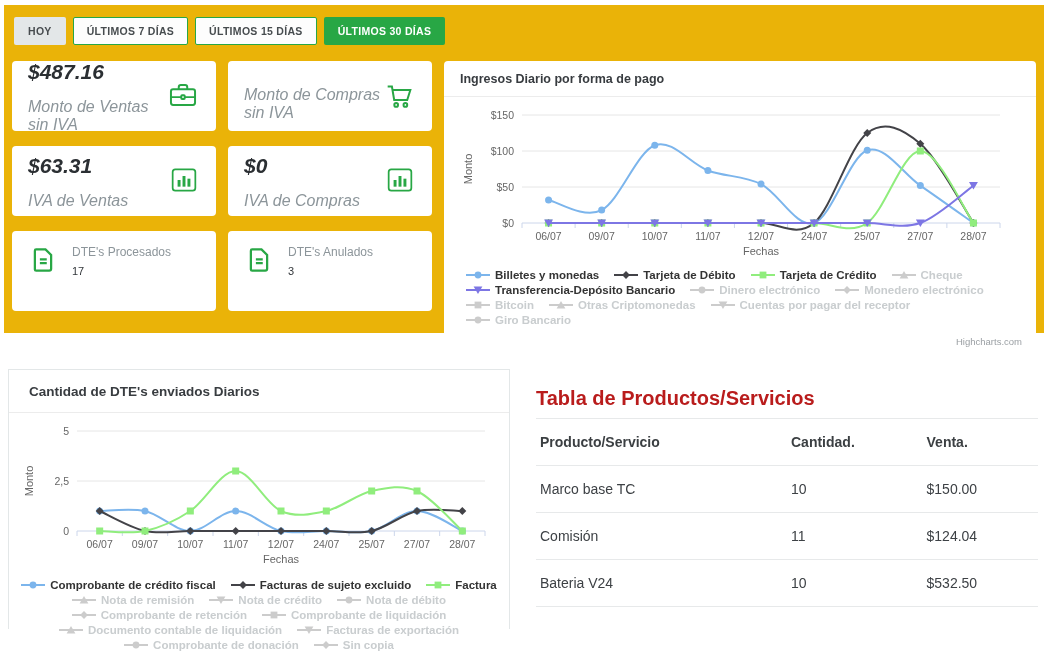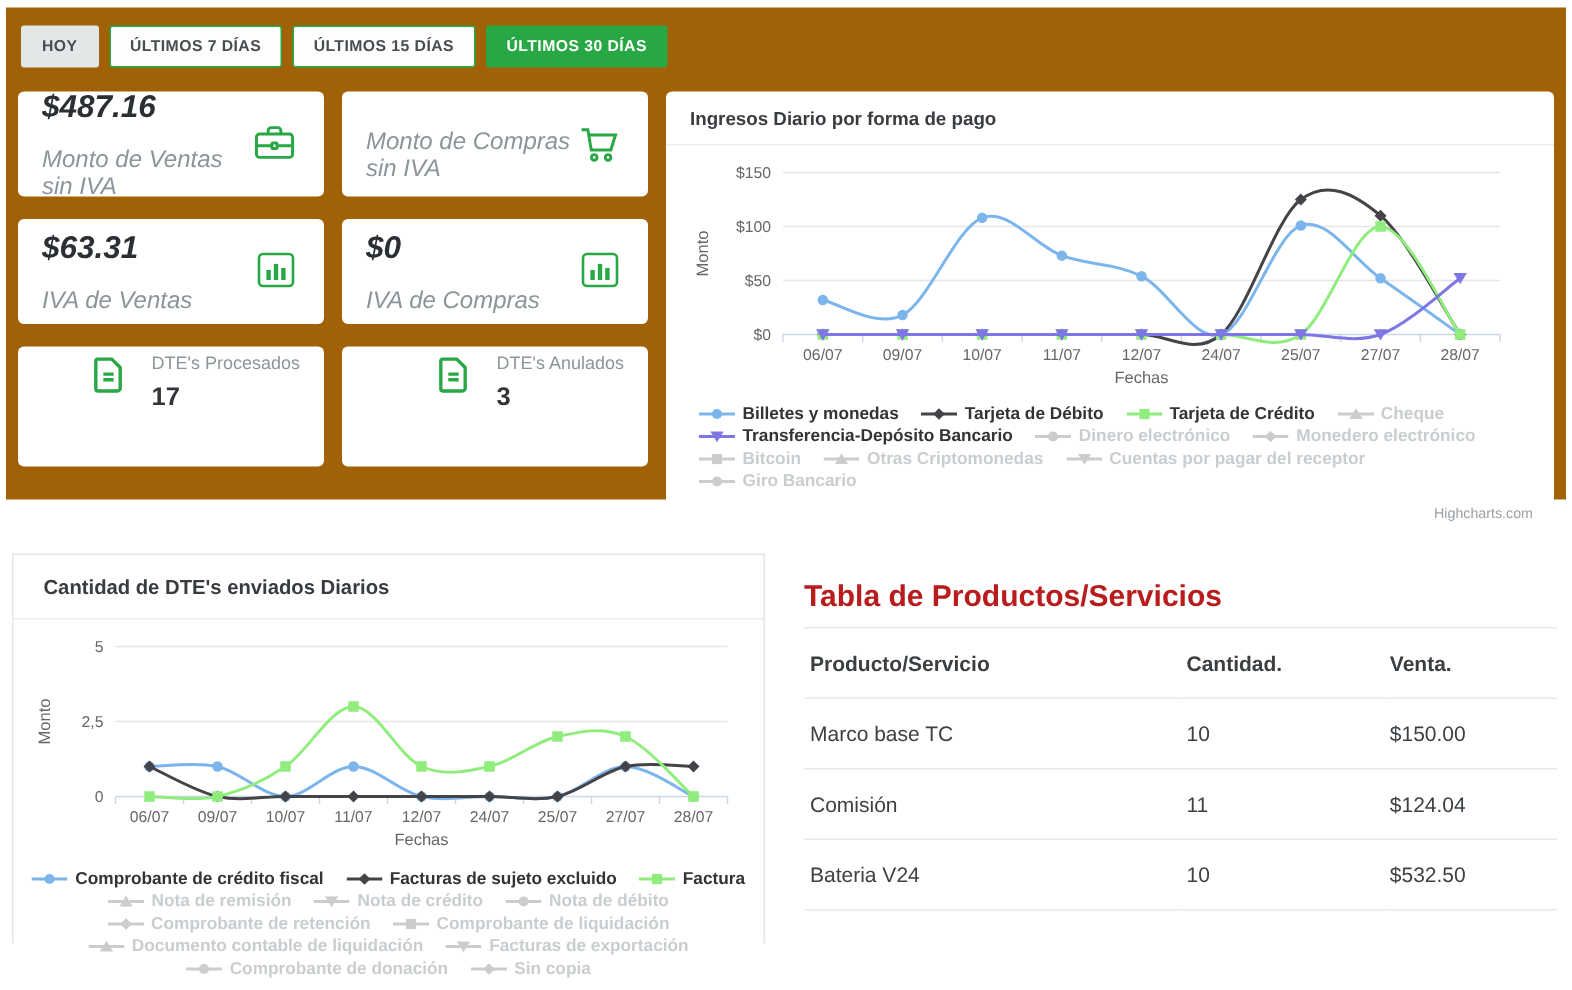--- a/index.html
+++ b/index.html
@@ -5,21 +5,21 @@
   * { box-sizing: border-box; }
   html,body { margin:0; padding:0; }
   body {
     width:1048px; height:660px; overflow:hidden;
     background:#ffffff;
     font-family:"Liberation Sans", sans-serif;
     color:#3d4043;
   }
   
   .top-section {
-    background:#a16207;
+    background:#eab308;
     margin:5px 4px 0 4px;
     padding:10px 8px 16px 8px;
     height:328px;
   }
   .filters { display:flex; gap:7px; margin:2px 0 16px 2px; }
   .btn {
     border:none; border-radius:2px; cursor:pointer;
     font-family:"Liberation Sans", sans-serif;
     font-size:10.5px; font-weight:bold; letter-spacing:.3px;
     padding:8px 14px; color:#474c4f; background:#e3e7e8;
@@ -36,25 +36,25 @@
   .kpi-card {
     background:#fff; border-radius:4px;
     padding:12px 16px 10px 16px;
     display:flex; justify-content:space-between; align-items:center;font-style:italic;
   }
   .kpi-text .kpi-value { font-size:21px; font-weight:bold; color:#2b2f33; line-height:1.1; }
   .kpi-text .kpi-label { font-size:16px; color:#8c959a; margin-top:14px; }
   .kpi-icon { flex:0 0 auto; }
   .dte-card {
     background:#fff; border-radius:4px;
-    padding:4px 16px;
-    display:flex; align-items:flex-start; gap:14px;justify-content:flex-end;
+    padding:14px 16px;
+    display:flex; align-items:flex-start; gap:14px;
   }
   .dte-text .dte-label { font-size:12px; color:#8c959a; }
-  .dte-text .dte-value { font-size:17px; font-weight:bold; color:#32363a; margin-top:6px; }
+  .dte-text .dte-value { font-size:11px; font-weight:normal; color:#32363a; margin-top:6px; }
   
   .chart-card { flex:1; background:#fff; border-radius:4px; overflow:hidden; }
   .chart-card-title {
     font-size:12.5px; font-weight:bold; color:#383c40;
     padding:11px 16px 10px 16px; border-bottom:1px solid #ececec;
   }
   .chart-body { padding:8px 12px 0 14px; }
   .hc-legend {
     display:flex; flex-wrap:wrap; align-items:center;
     column-gap:15px; row-gap:3px;

